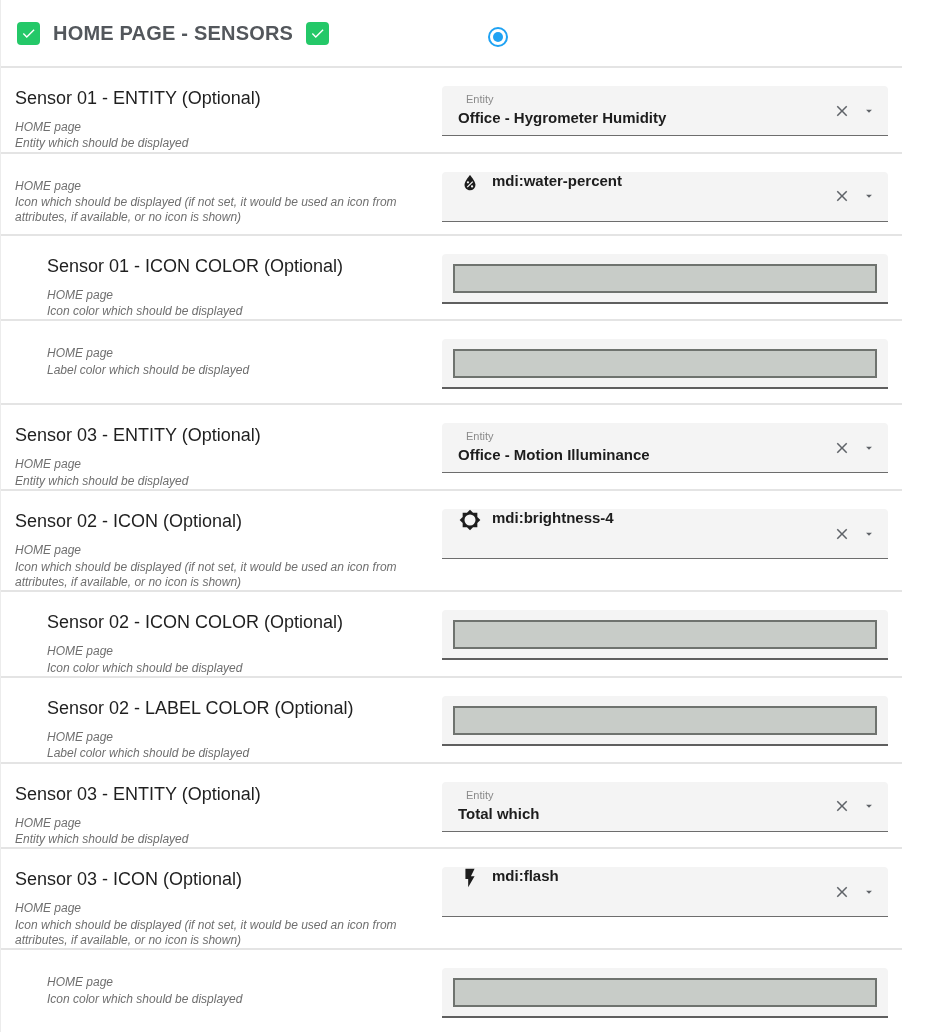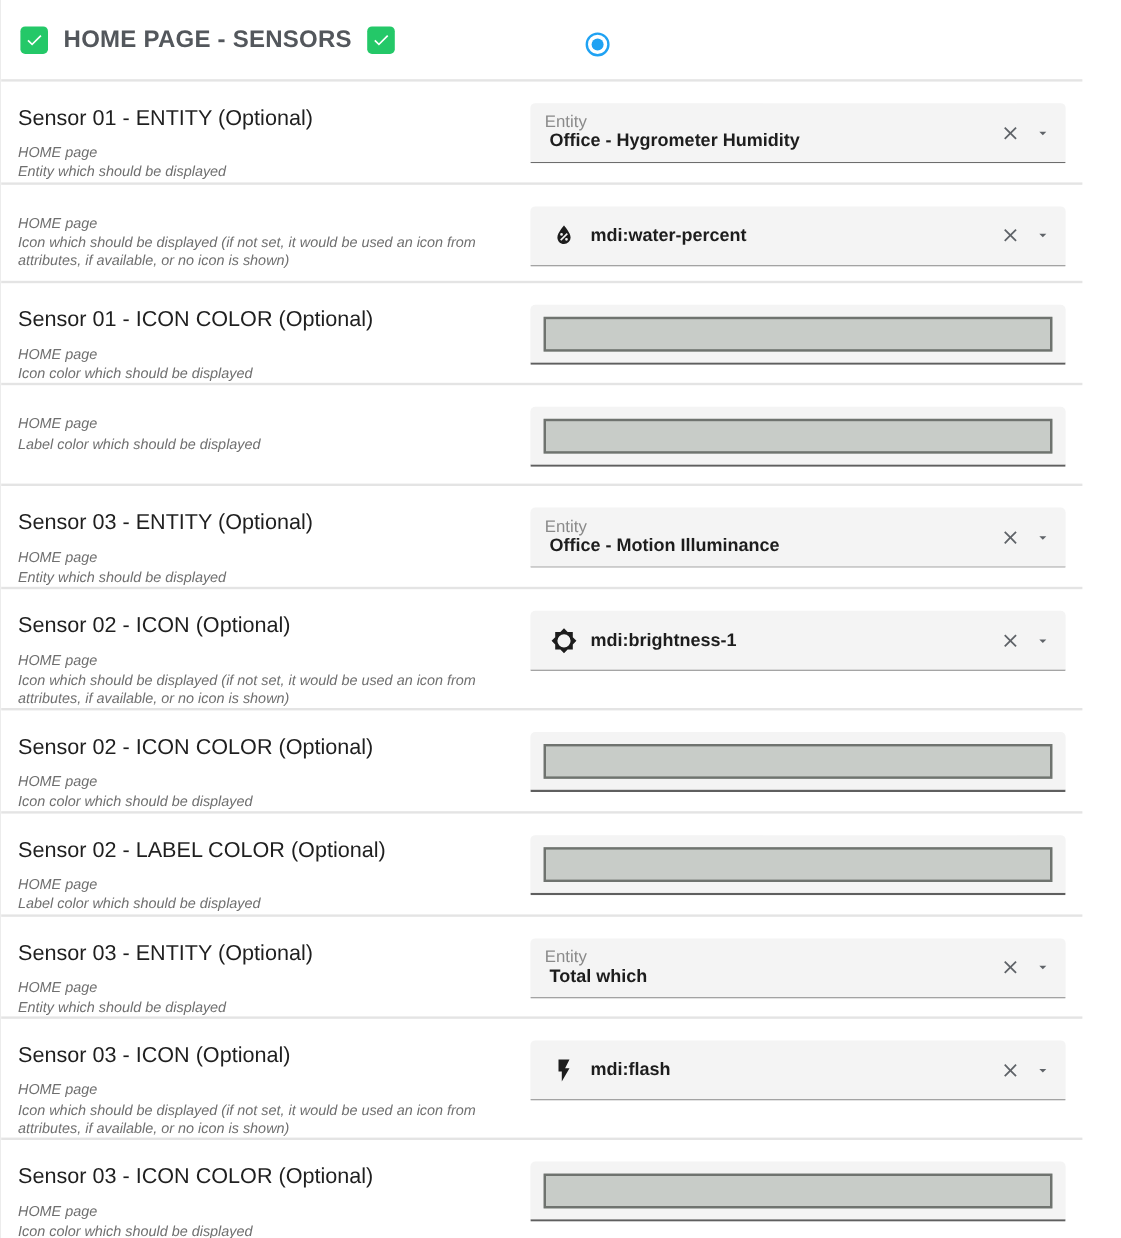--- a/index.html
+++ b/index.html
@@ -16,36 +16,36 @@
   .header-title { font-size:20px; font-weight:bold; color:#53575c; margin:0 13px; letter-spacing:.2px; }
   .radio { position:absolute; left:487px; top:27px; width:20px; height:20px; border-radius:50%;
     border:2px solid var(--blue,#1fa2f3); display:flex; align-items:center; justify-content:center; cursor:pointer; }
   .radio .dot { width:10px; height:10px; border-radius:50%; background:var(--blue,#1fa2f3); }
 
   
   .row { display:flex; align-items:flex-start; background:#fff; padding-top:14px; }
   .row + .row { border-top:2px solid #e4e4e4; }
   .row.type-entity-select { min-height:76px; }
   .row.type-icon-select   { min-height:82px; }
-  .row.type-color-input   { min-height:84px; }
+  .row.type-color-input   { min-height:84px;padding-left:32px; }
   .row-text { flex:1 1 auto; padding:0 14px; max-width:470px; }
   .row-title { font-size:18px; color:#1f1f1f; margin-top:6px; }
   .row-sub   { font-size:12px; font-style:italic; color:#6f6f6f; margin-top:11px; line-height:1.28; }
   .row-desc  { font-size:12px; font-style:italic; color:#6f6f6f; margin-top:1px; line-height:1.28; }
   .row-field { width:446px; flex:0 0 auto; margin-right:14px; margin-top:4px; }
 
   
   .field { position:relative; width:446px; height:50px; background:#f4f4f4;
     border-radius:4px 4px 0 0; border-bottom:1px solid #6d6d6d; cursor:pointer; }
 
-  .field .f-label { position:absolute; left:12px; top:7px; font-size:14px; color:#8a8a8a; }
+  .field .f-label { position:absolute; left:24px; top:7px; font-size:11px; color:#8a8a8a; }
   .field .f-value { font-size:15px; color:#1d1d1d;font-weight:bold; }
   .field.entity .f-value { position:absolute; left:16px; bottom:9px; }
 
-  .field.iconsel { display:flex; align-items:center; }
+  .field.iconsel { display:flex; align-items:flex-start; }
   .field.iconsel .mdi { width:22px; height:22px; margin-left:17px; flex:0 0 auto; }
   .field.iconsel .mdi svg { width:22px; height:22px; fill:#1d1d1d; }
   .field.iconsel .f-value { margin-left:11px; }
 
   .clear-btn { position:absolute; right:36px; top:50%; transform:translateY(-50%); width:20px; height:20px;
     display:flex; align-items:center; justify-content:center; cursor:pointer; }
   .clear-btn svg { width:18px; height:18px; fill:#5f6368; }
   .caret-btn { position:absolute; right:12px; top:50%; transform:translateY(-50%); width:14px; height:14px;
     display:flex; align-items:center; justify-content:center; cursor:pointer; }
   .caret-btn svg { width:14px; height:14px; fill:#5f6368; }
@@ -179,21 +179,21 @@
       <div class="row-text">
         <div class="row-title">Sensor 02 - ICON (Optional)</div>
         <div class="row-sub">HOME page</div>
         <div class="row-desc">Icon which should be displayed (if not set, it would be used an icon from attributes, if available, or no icon is shown)</div>
       </div>
       <div class="row-field">
           <div class="field iconsel">
             <span class="mdi"><svg viewBox="0 0 24 24">
                 <path fill-rule="evenodd" d="M12,18A6,6 0 0,1 6,12A6,6 0 0,1 12,6A6,6 0 0,1 18,12A6,6 0 0,1 12,18M20,15.31L23.31,12L20,8.69V4H15.31L12,0.69L8.69,4H4V8.69L0.69,12L4,15.31V20H8.69L12,23.31L15.31,20H20V15.31Z"></path>
               </svg></span>
-            <span class="f-value">mdi:brightness-1</span>
+            <span class="f-value">mdi:brightness-4</span>
             <span class="clear-btn">
               <svg viewBox="0 0 24 24">
                 <path d="M19 6.41 17.59 5 12 10.59 6.41 5 5 6.41 10.59 12 5 17.59 6.41 19 12 13.41 17.59 19 19 17.59 13.41 12z"></path>
               </svg>
             </span>
             <span class="caret-btn">
               <svg viewBox="0 0 24 24">
                 <path d="M7 10l5 5 5-5z"></path>
               </svg>
             </span>
@@ -272,21 +272,20 @@
               <svg viewBox="0 0 24 24">
                 <path d="M7 10l5 5 5-5z"></path>
               </svg>
             </span>
           </div>
         </div>
     </div>
 
     <div class="row type-color-input">
       <div class="row-text">
-        <div class="row-title">Sensor 03 - ICON COLOR (Optional)</div>
         <div class="row-sub">HOME page</div>
         <div class="row-desc">Icon color which should be displayed</div>
       </div>
       <div class="row-field">
           <div class="field colorin">
             <div class="swatch"></div>
           </div>
         </div>
     </div>
 

